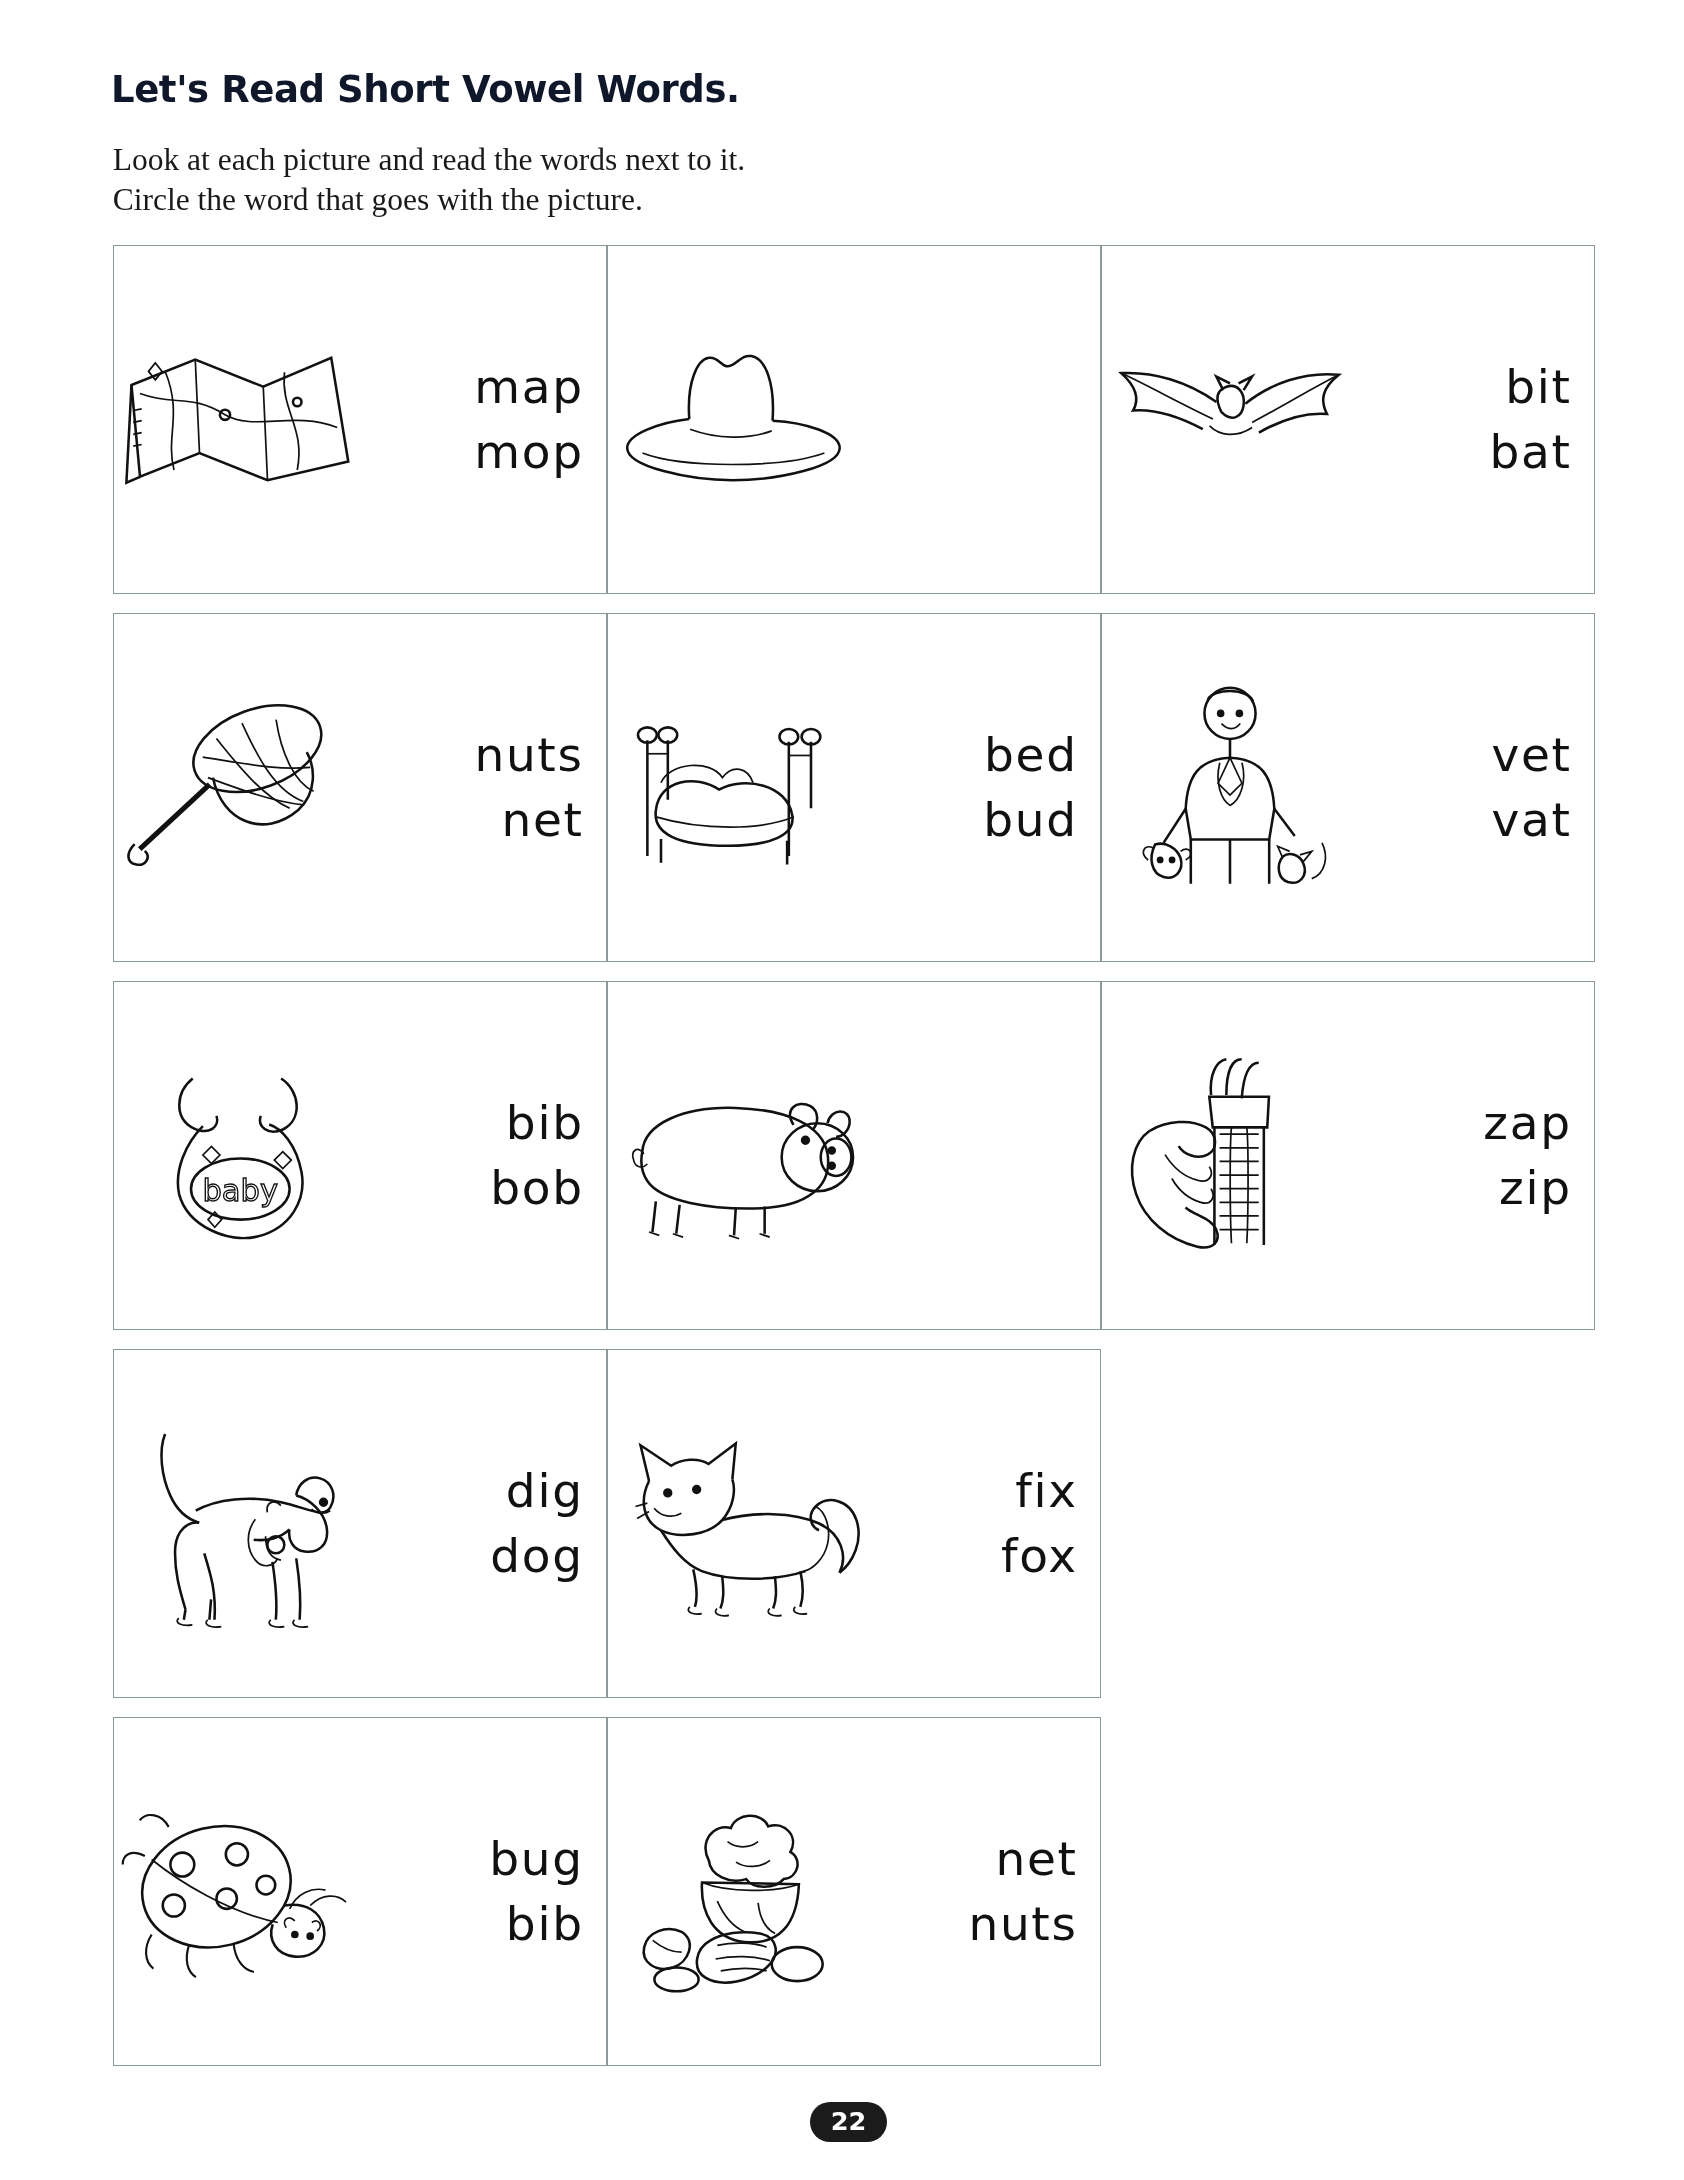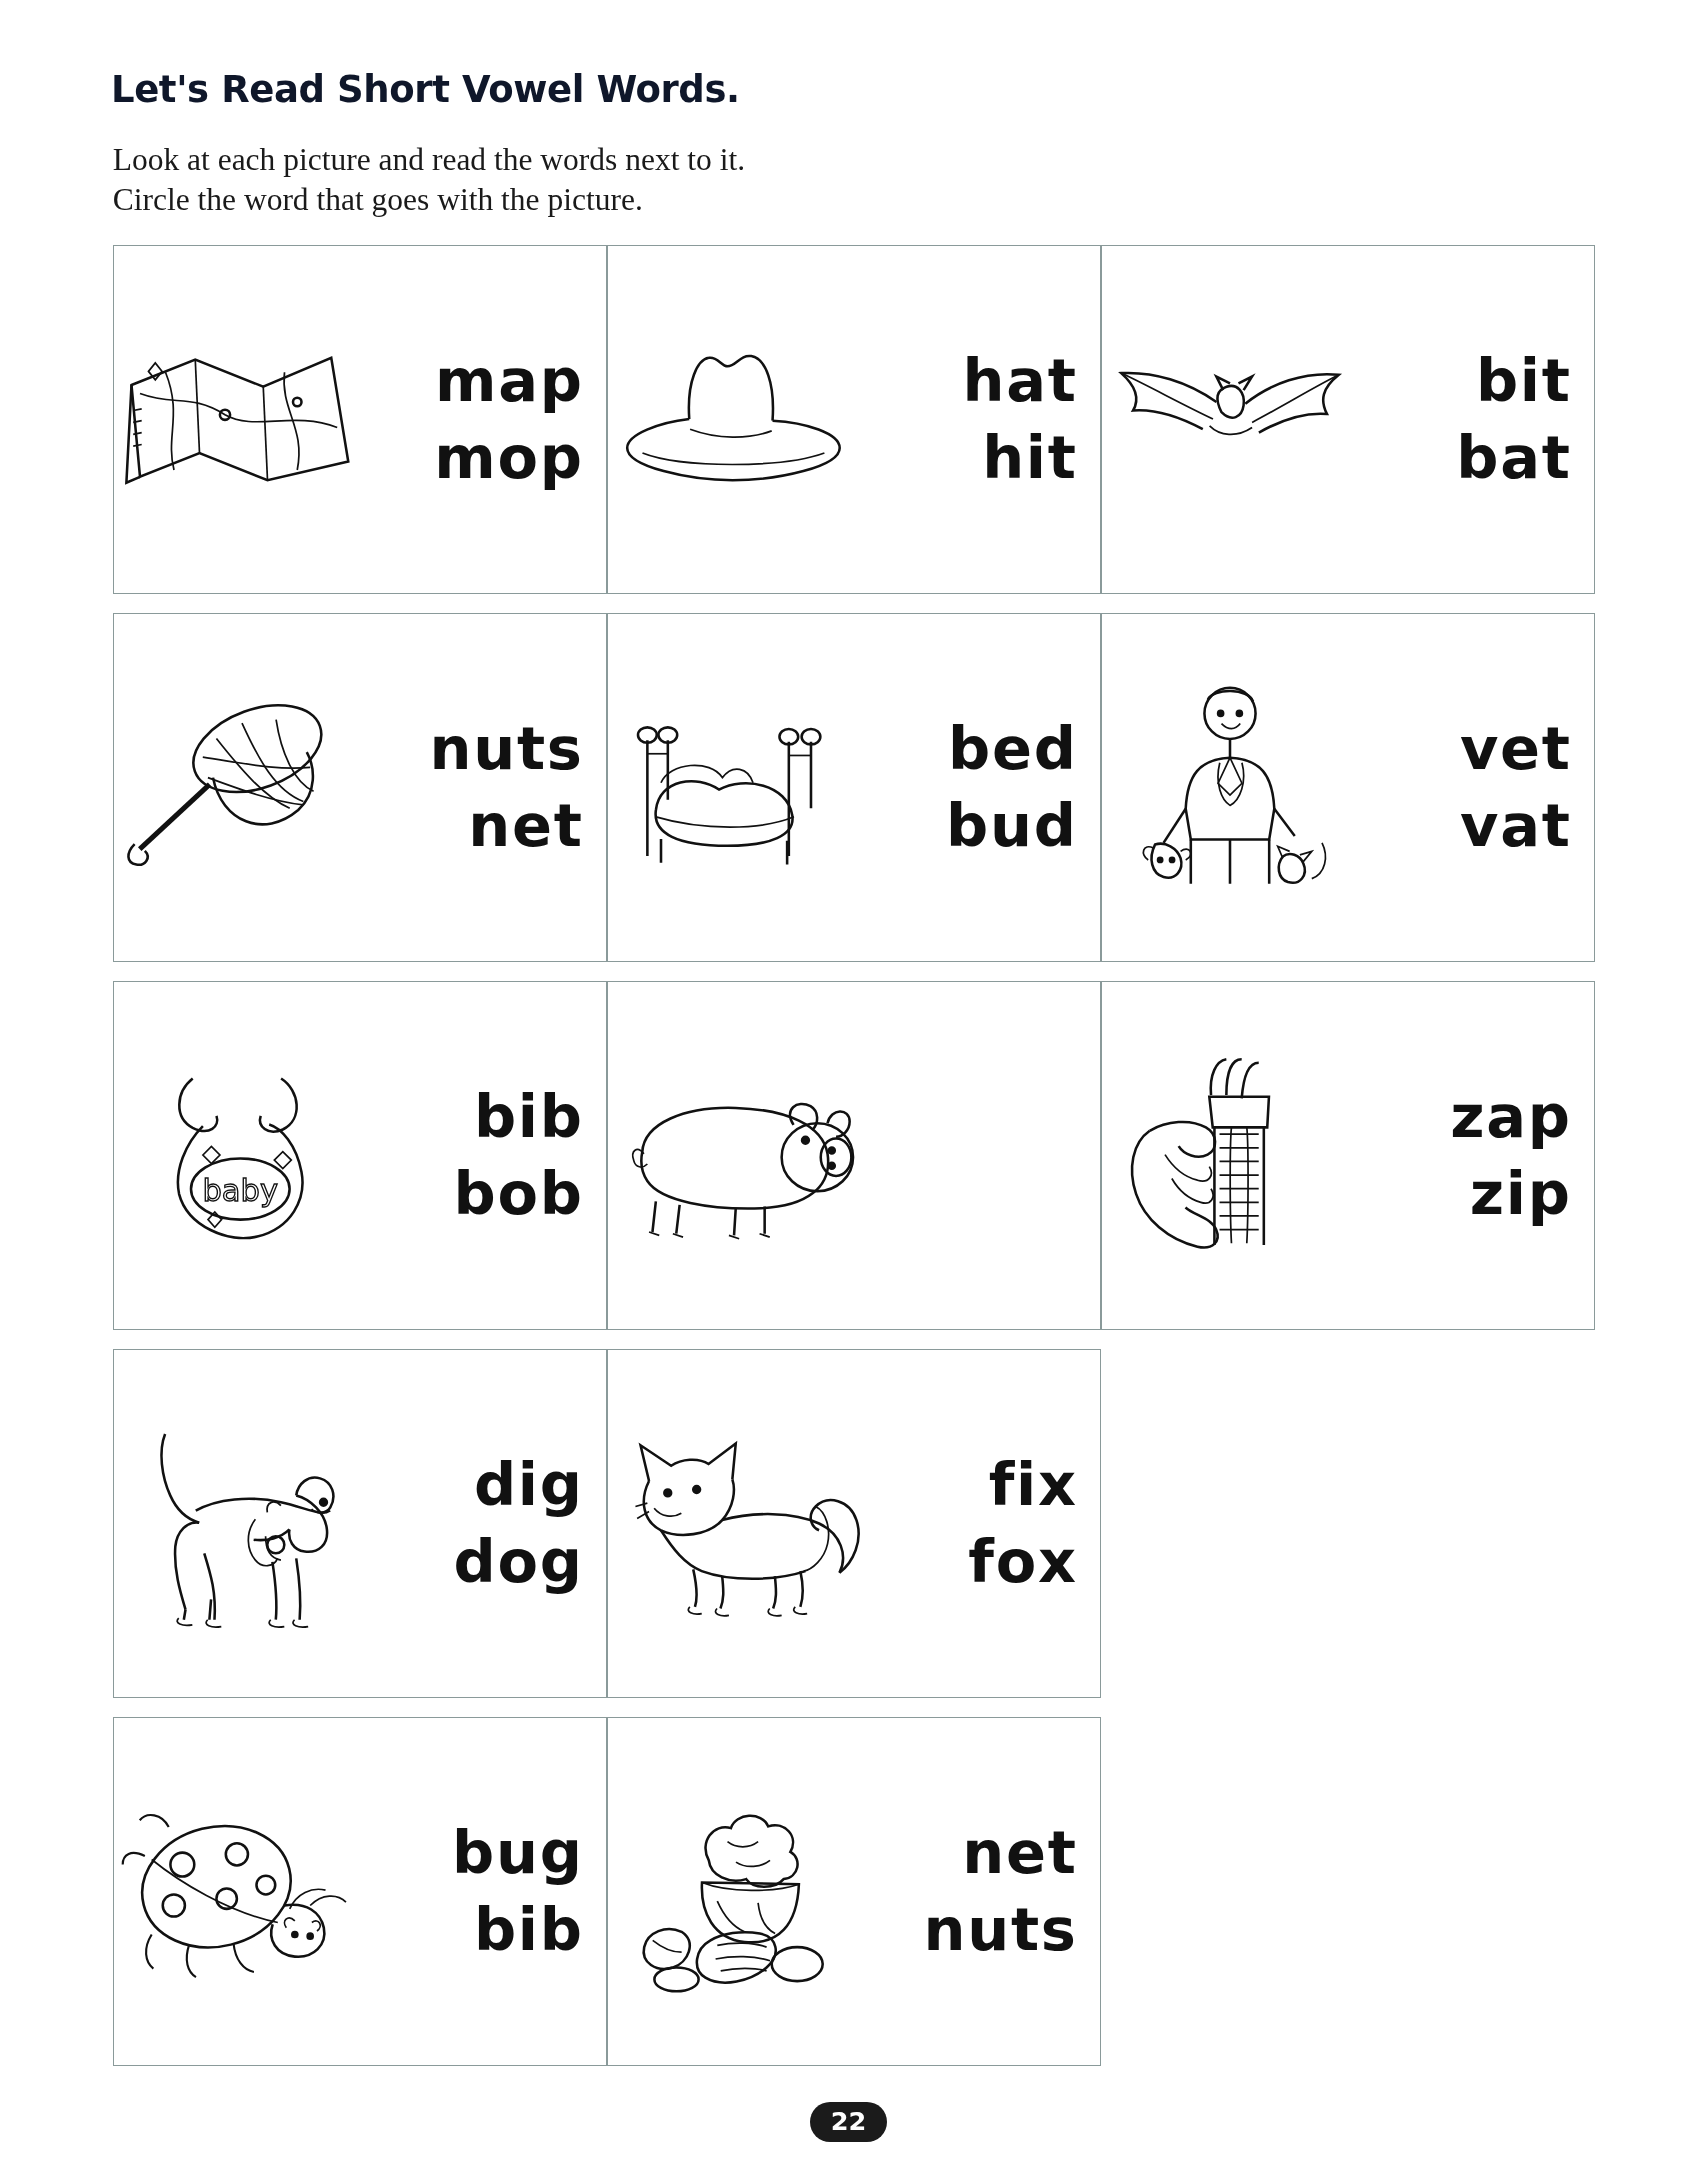--- a/index.html
+++ b/index.html
@@ -78,25 +78,25 @@
     flex: 1 1 auto;
     display: flex;
     flex-direction: column;
     align-items: flex-end;
     justify-content: center;
     padding-right: 22px;
     gap: 15.3px;
   }
   .word {
     font-family: "DejaVu Sans", sans-serif;
-    font-size: 59px;
+    font-size: 47px;
     line-height: 1.05;
     letter-spacing: 1.7px;
     color: #111;
-    font-weight: 700;
+    font-weight: 400;
   }
 
   .page-number-wrap {
     position: absolute;
     left: 12px; right: 0;
     bottom: 39px;
     display: flex;
     justify-content: center;
   }
   .page-number {
@@ -151,24 +151,20 @@
       </div>
 
       <div class="cell">
         <div class="pic">
           <svg width="256" height="170" viewBox="0 0 300 200" fill="none" stroke="#111" stroke-width="3">
             <path d="M95 100 C92 55 105 30 118 28 C128 26 133 38 140 38 C150 38 155 24 168 26 C185 29 196 58 193 102"></path>
             <path d="M95 100 C60 104 22 118 22 134 C22 156 95 172 146 172 C200 172 272 156 272 134 C272 117 232 104 193 102"></path>
             <path d="M96 112 C128 124 165 124 192 114" stroke-width="2"></path>
             <path d="M40 140 C85 158 205 158 254 140" stroke-width="2"></path>
           </svg>
-        </div>
-        <div class="words">
-          <div class="word">hat</div>
-          <div class="word">hit</div>
         </div>
       </div>
 
       <div class="cell">
         <div class="pic">
           <svg width="256" height="170" viewBox="0 0 300 200" fill="none" stroke="#111" stroke-width="3">
             <path d="M140 92 C132 76 134 66 146 62 C158 58 168 68 166 84 C164 98 152 104 140 92 Z"></path>
             <path d="M142 66 l-8 -16 l16 8 M166 66 l10 -16 l-16 8"></path>
             <path d="M134 80 C100 56 60 44 22 46 C40 62 44 76 36 90 C62 88 88 96 118 112"></path>
             <path d="M168 82 C198 58 238 44 278 48 C258 64 256 78 264 94 C238 92 212 100 184 116"></path>

